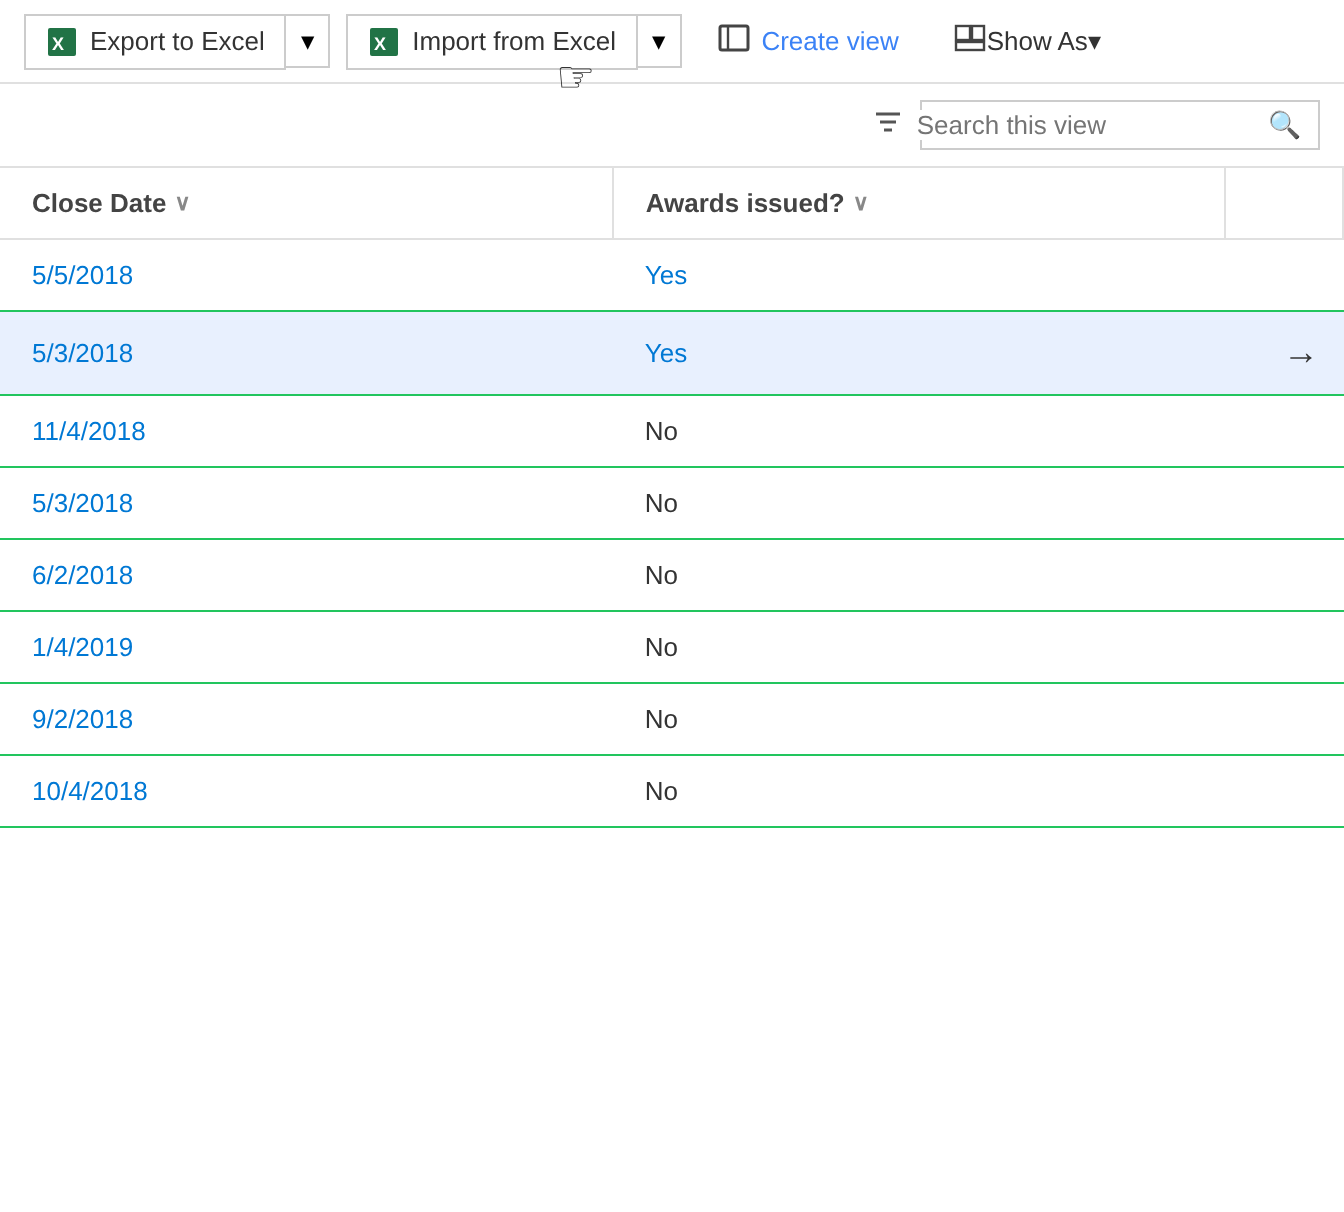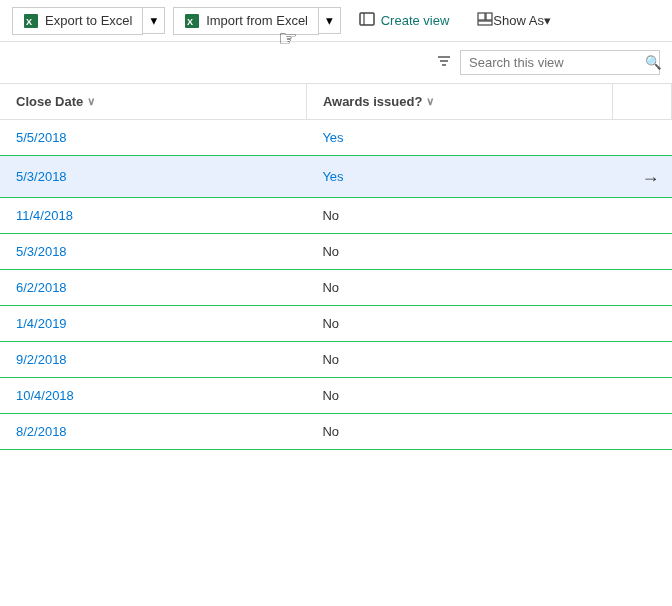--- a/index.html
+++ b/index.html
@@ -59,21 +59,21 @@
     }
     .create-view-btn {
       display: flex;
       align-items: center;
       gap: 6px;
       padding: 5px 10px;
       border: none;
       background: #fff;
       cursor: pointer;
       font-size: 13px;
-      color: #0f766e;
+      color: #3b82f6;
       margin-right: 8px;
     }
     .show-as-btn {
       display: flex;
       align-items: center;
       gap: 0;
       padding: 5px 10px;
       border: none;
       background: #fff;
       cursor: pointer;
@@ -93,20 +93,21 @@
       margin-right: 8px;
       color: #666;
       cursor: pointer;
     }
     .search-box {
       display: flex;
       align-items: center;
       border: 1px solid #ccc;
       padding: 4px 8px;
       width: 200px;
+      justify-content: flex-end;
     }
     .search-box input {
       border: none;
       outline: none;
       font-size: 13px;
       flex: 1;
       color: #333;
     }
     .search-box .search-icon-btn {
       color: #666;
@@ -313,19 +314,14 @@
       <tr>
         <td>9/2/2018</td>
         <td class="no-value">No</td>
         <td></td>
       </tr>
       <tr>
         <td>10/4/2018</td>
         <td class="no-value">No</td>
         <td></td>
       </tr>
-      <tr>
-        <td>8/2/2018</td>
-        <td class="no-value">No</td>
-        <td></td>
-      </tr>
     </tbody>
 </table>
 
 </body></html>

